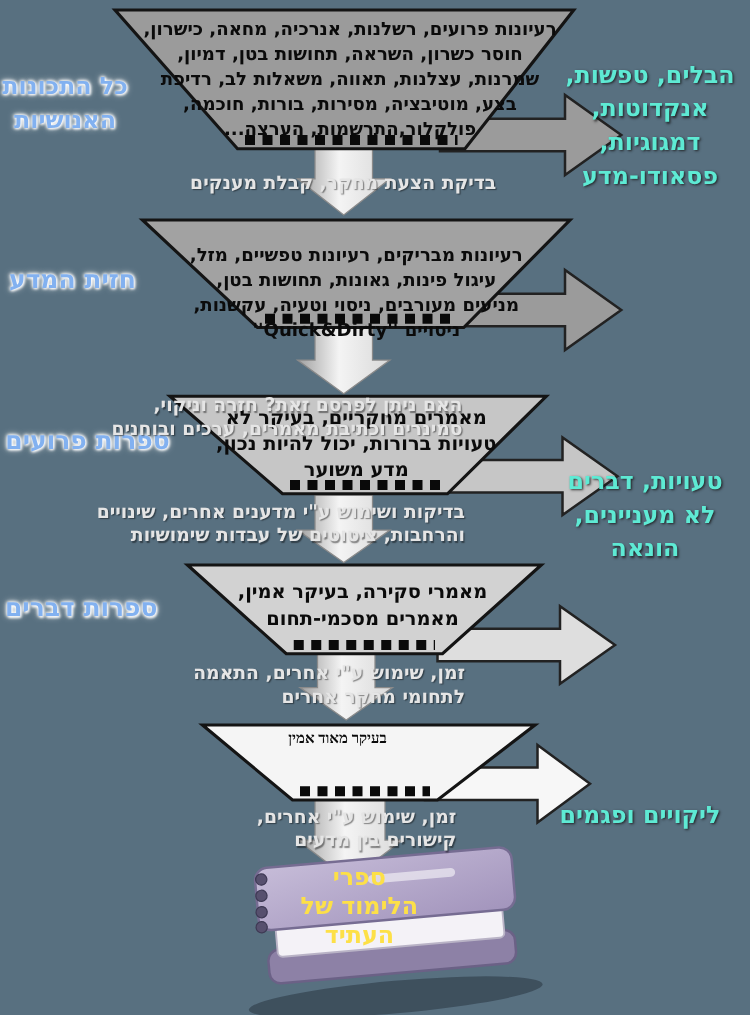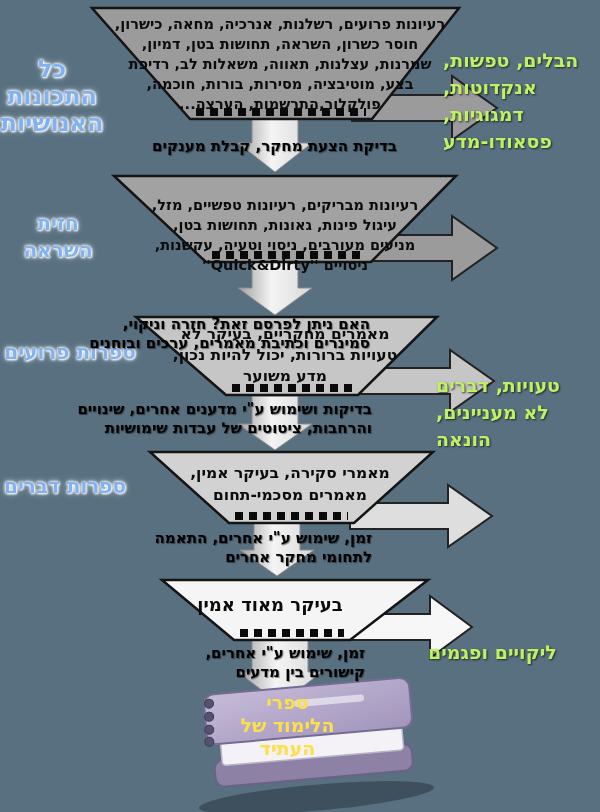--- a/index.html
+++ b/index.html
@@ -3,23 +3,23 @@
 <meta charset="utf-8">
 <style>
   html,body{margin:0;padding:0;}
   body{font-family:"DejaVu Sans","Liberation Sans",sans-serif;}
   #canvas{position:relative;width:600px;height:812px;background:#587080;overflow:hidden;}
   #shapes{position:absolute;left:0;top:0;}
   .txt{position:absolute;direction:rtl;font-weight:bold;white-space:pre-line;}
   .funnel-text{color:#0b0b0b;text-align:center;}
   .left-label{color:#82b1f0;text-align:center;
       text-shadow:0 0 3px #ffffff,0 0 3px #ffffff,0 0 6px rgba(255,255,255,.9),1px 1px 2px rgba(255,255,255,.8);}
-  .right-label{color:#bef264;text-align:left;line-height:27px;font-size:19px;
+  .right-label{color:#5eead4;text-align:center;line-height:27px;font-size:19px;
       text-shadow:1px 1px 2px rgba(25,25,25,.85);}
-  .annot{color:#000000;text-align:right;font-size:15px;line-height:19px;
+  .annot{color:#e5e5e5;text-align:right;font-size:15px;line-height:19px;
       text-shadow:1px 1px 1px rgba(0,0,0,.45);}
   .book-label{color:#fde047;text-align:center;font-size:19px;line-height:23px;}
 </style>
 </head>
 <body>
 
 <div id="canvas">
 
   <svg id="shapes" width="600" height="812" viewBox="0 0 600 812">
     <defs>
@@ -81,25 +81,25 @@
 פולקלור,התרשמות, הערצה...</div>
   <div class="txt funnel-text" style="left:125px;top:195px;width:320px;font-size:14.5px;line-height:20px;">רעיונות מבריקים, רעיונות טפשיים, מזל,
 עיגול פינות, גאונות, תחושות בטן,
 מניעים מעורבים, ניסוי וטעיה, עקשנות,
 ניסויים ''Quick&amp;Dirty''</div>
   <div class="txt funnel-text" style="left:160px;top:462px;width:260px;font-size:15.5px;line-height:22px;">מאמרי סקירה, בעיקר אמין,
 מאמרים מסכמי-תחום</div>
   <div class="txt funnel-text" style="left:155px;top:324px;width:260px;font-size:15.5px;line-height:21px;">מאמרים מחקריים, בעיקר לא
 טעויות ברורות, יכול להיות נכון,
 מדע משוער</div>
-  <div class="txt funnel-text" style="left:170px;top:594px;width:200px;font-size:18px;line-height:21px;">בעיקר מאוד אמין</div>
+  <div class="txt funnel-text" style="left:170px;top:580px;width:200px;font-size:12px;line-height:21px;font-family:Liberation Serif, serif;">בעיקר מאוד אמין</div>
 
-  <div class="txt left-label" style="left:0px;top:56px;width:104px;font-size:24px;line-height:27px;">כל התכונות
+  <div class="txt left-label" style="left:0px;top:56px;width:104px;font-size:19px;line-height:27px;">כל התכונות
 האנושיות</div>
-  <div class="txt left-label" style="left:0px;top:210px;width:116px;font-size:20px;line-height:27px;">חזית השראה</div>
+  <div class="txt left-label" style="left:0px;top:210px;width:116px;font-size:20px;line-height:27px;">חזית המדע</div>
   <div class="txt left-label" style="left:0px;top:339px;width:140px;font-size:20px;line-height:27px;">ספרות פרועים</div>
   <div class="txt left-label" style="left:0px;top:473px;width:130px;font-size:20px;line-height:27px;">ספרות דברים</div>
 
   <div class="txt right-label" style="left:443px;top:47px;width:154px;">הבלים, טפשות,
 אנקדוטות,
 דמגוגיות,
 פסאודו-מדע</div>
   <div class="txt right-label" style="left:436px;top:372px;width:160px;">טעויות, דברים
 לא מעניינים,
 הונאה</div>

